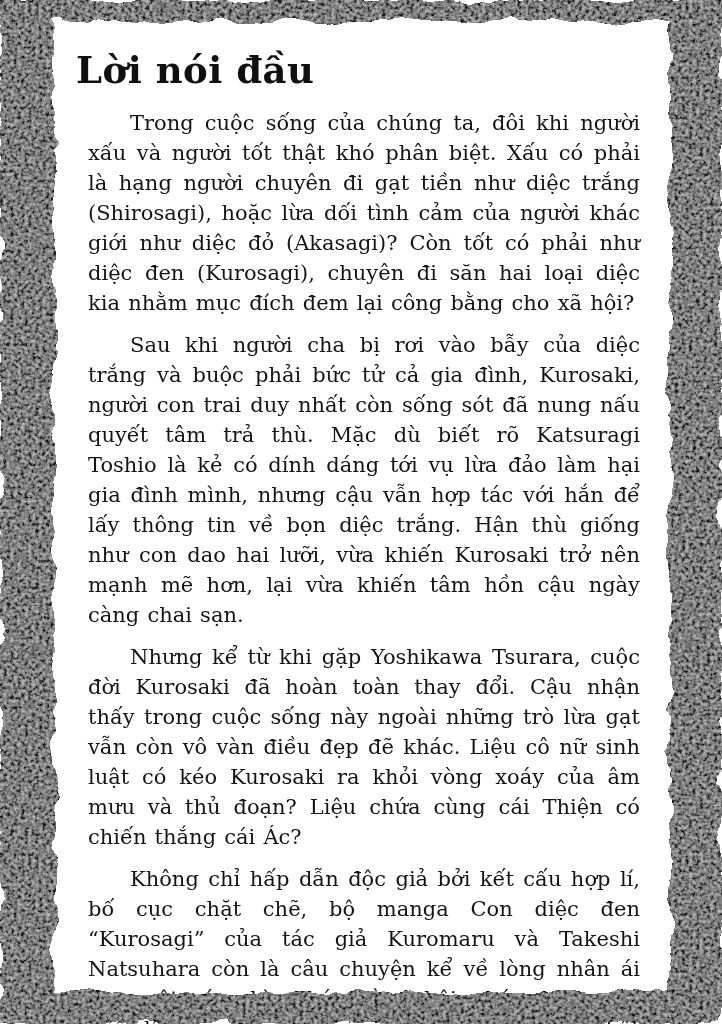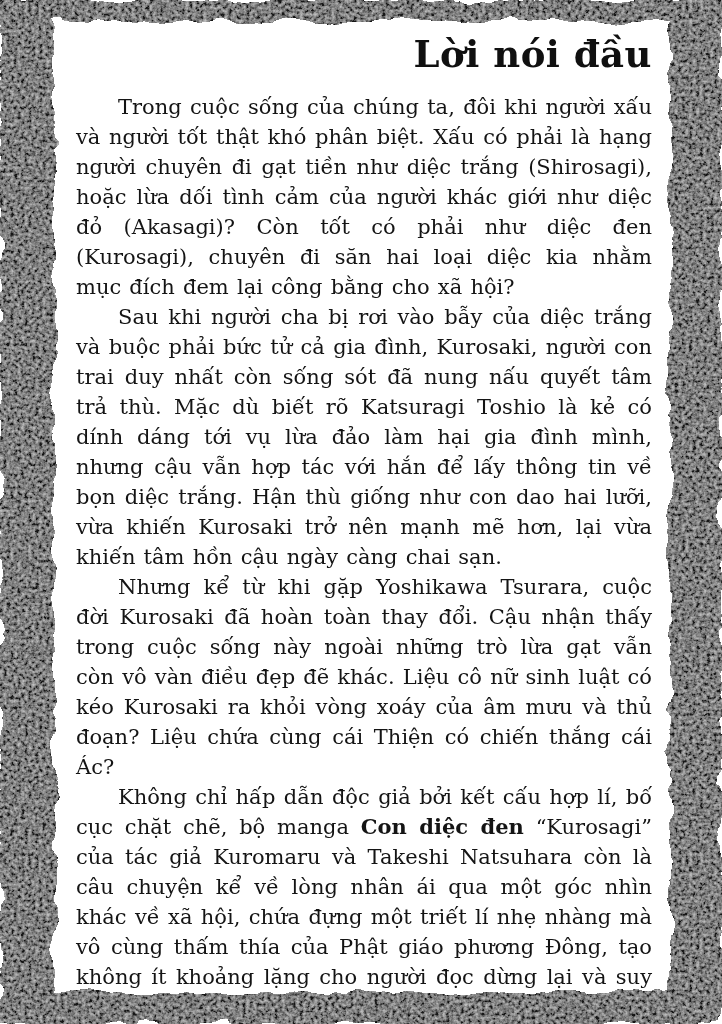--- a/index.html
+++ b/index.html
@@ -28,38 +28,38 @@
   .content {
     position: absolute;
     left: 76px;
     right: 70px;
     top: 28px;
     bottom: 36px;
     z-index: 1;
     color: #141414;
   }
   .title {
-    margin: 4px 0 16px 0;
-    text-align: right;
+    margin: 20px 0 16px 0;
+    text-align: left;
     font-size: 37px;
     line-height: 1.2;
     font-weight: bold;
     letter-spacing: 0.5px;
     color: #101010;
   }
   .body-text p {
-    margin: 0;
+    margin: 12px;
     text-align: justify;
     text-indent: 2.0em;
     font-size: 21px;
     line-height: 30px;
     word-spacing: 1.5px;
   }
   .body-text b {
-    font-weight: bold;
+    font-weight: normal;
   }
 </style>
 </head>
 <body>
 
 <div class="page">
 
   <svg class="frame-svg" width="722" height="1024" viewBox="0 0 722 1024" aria-hidden="true">
     <defs>
       <filter id="grunge" x="-8%" y="-8%" width="116%" height="116%">

